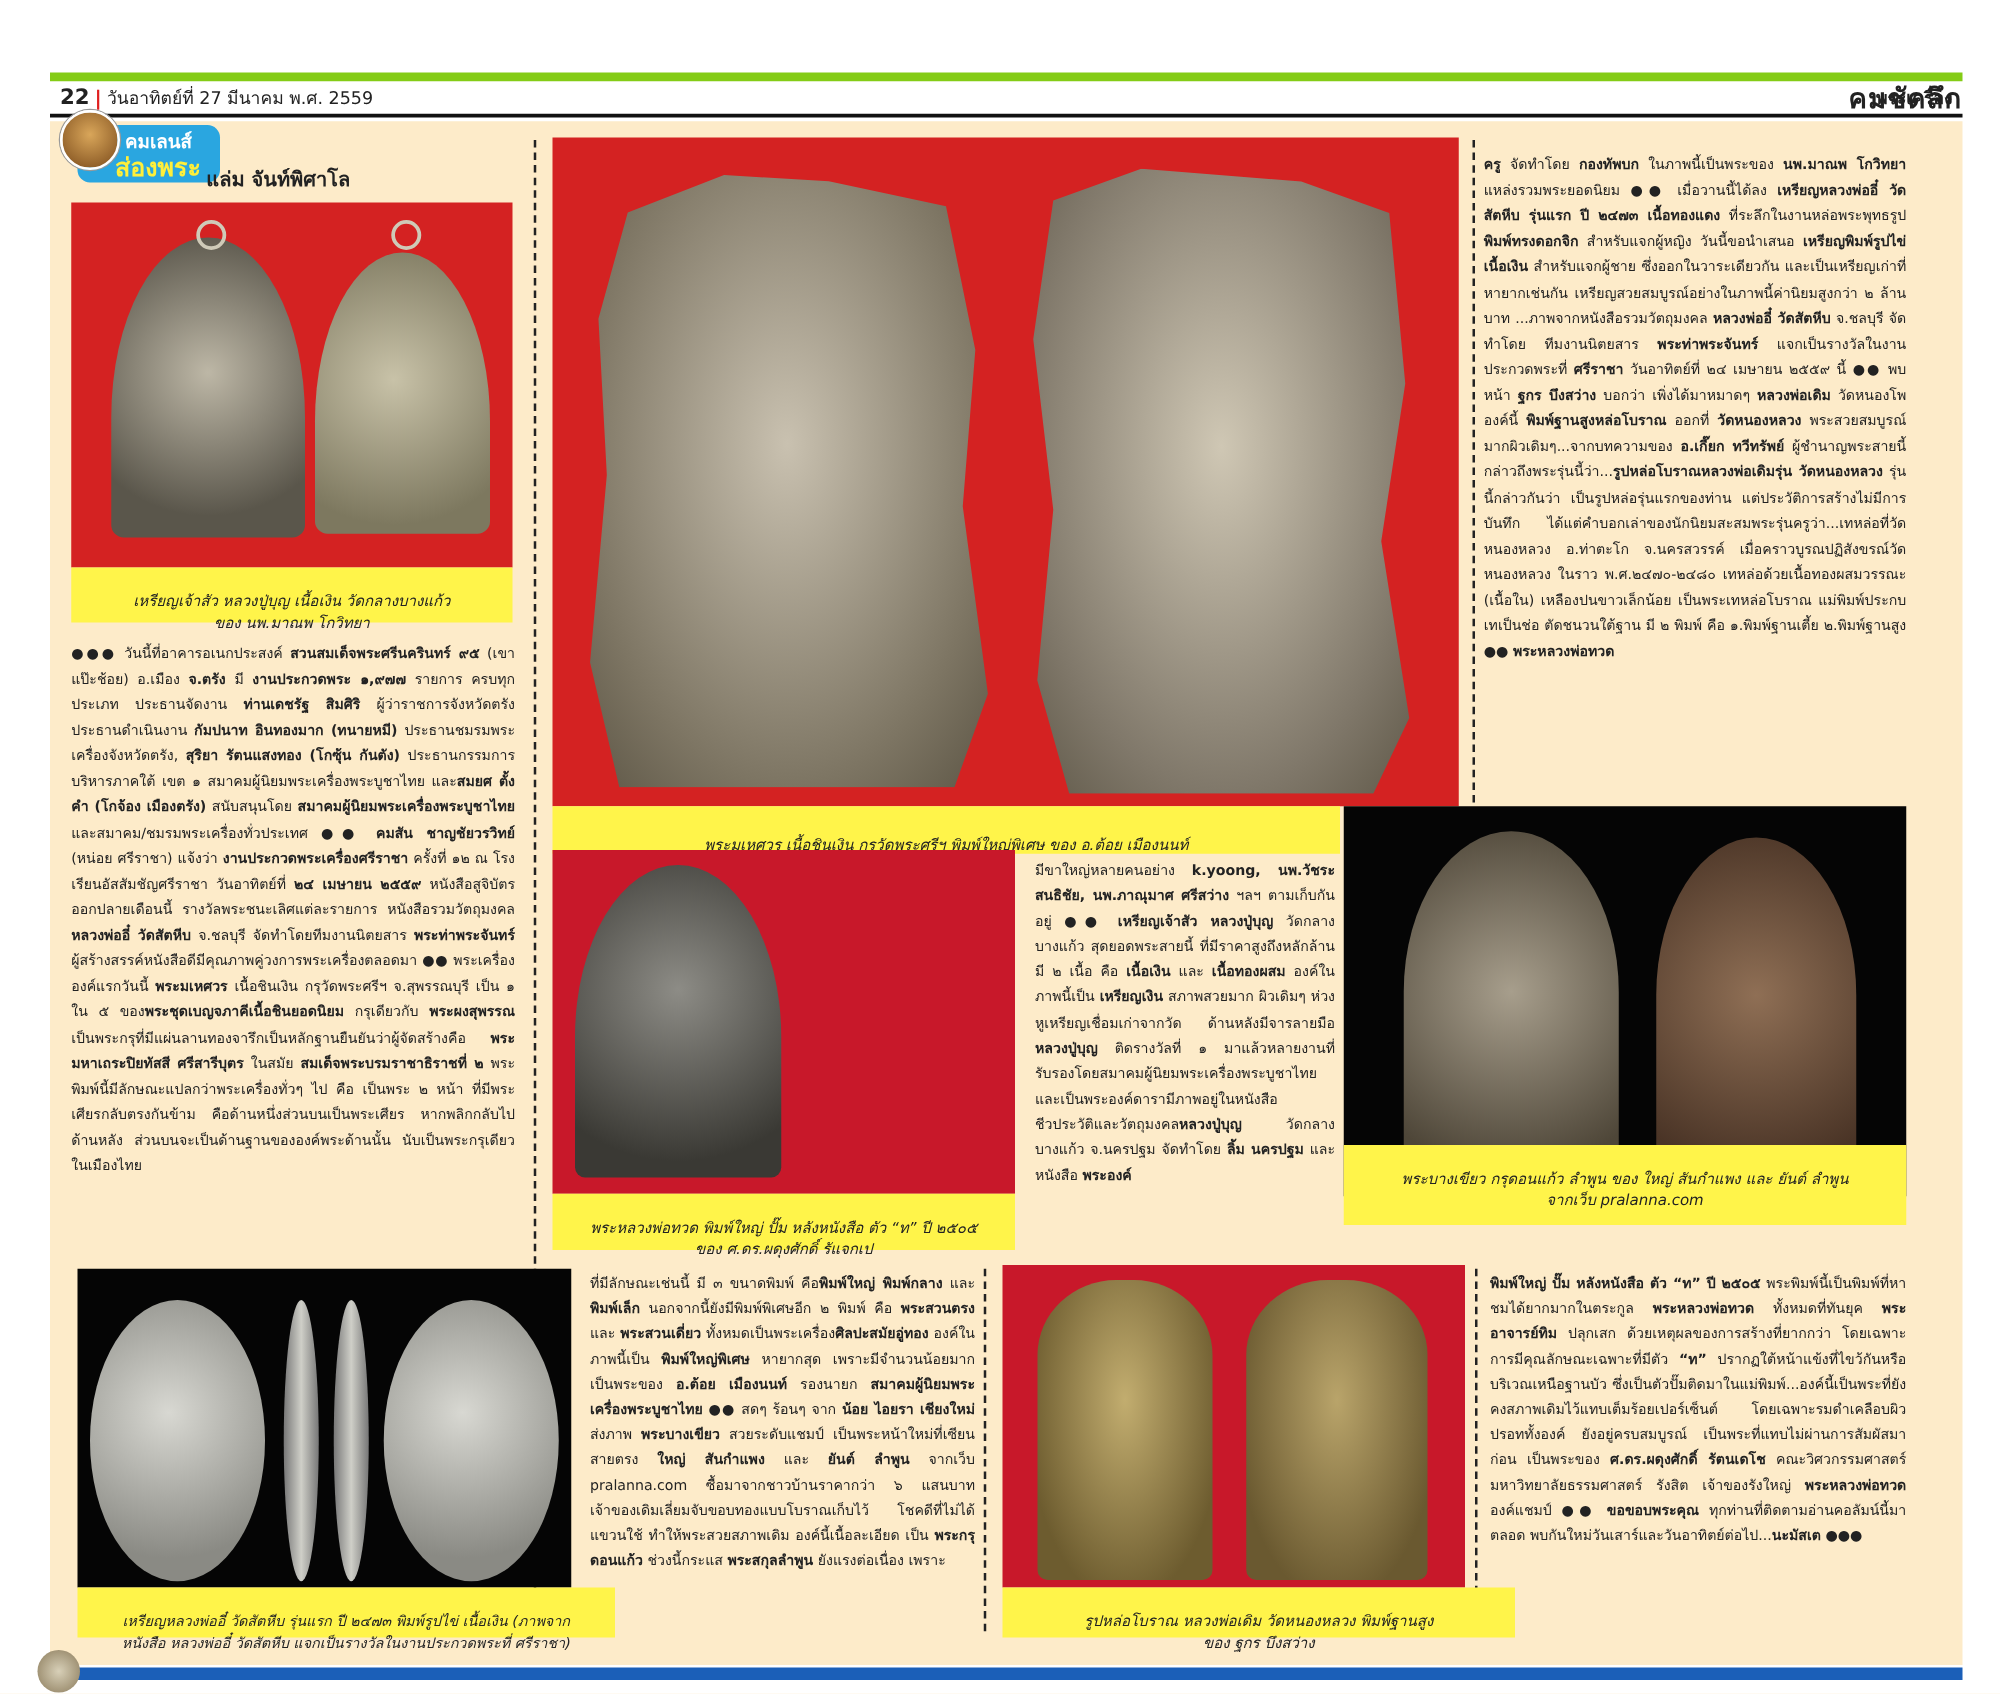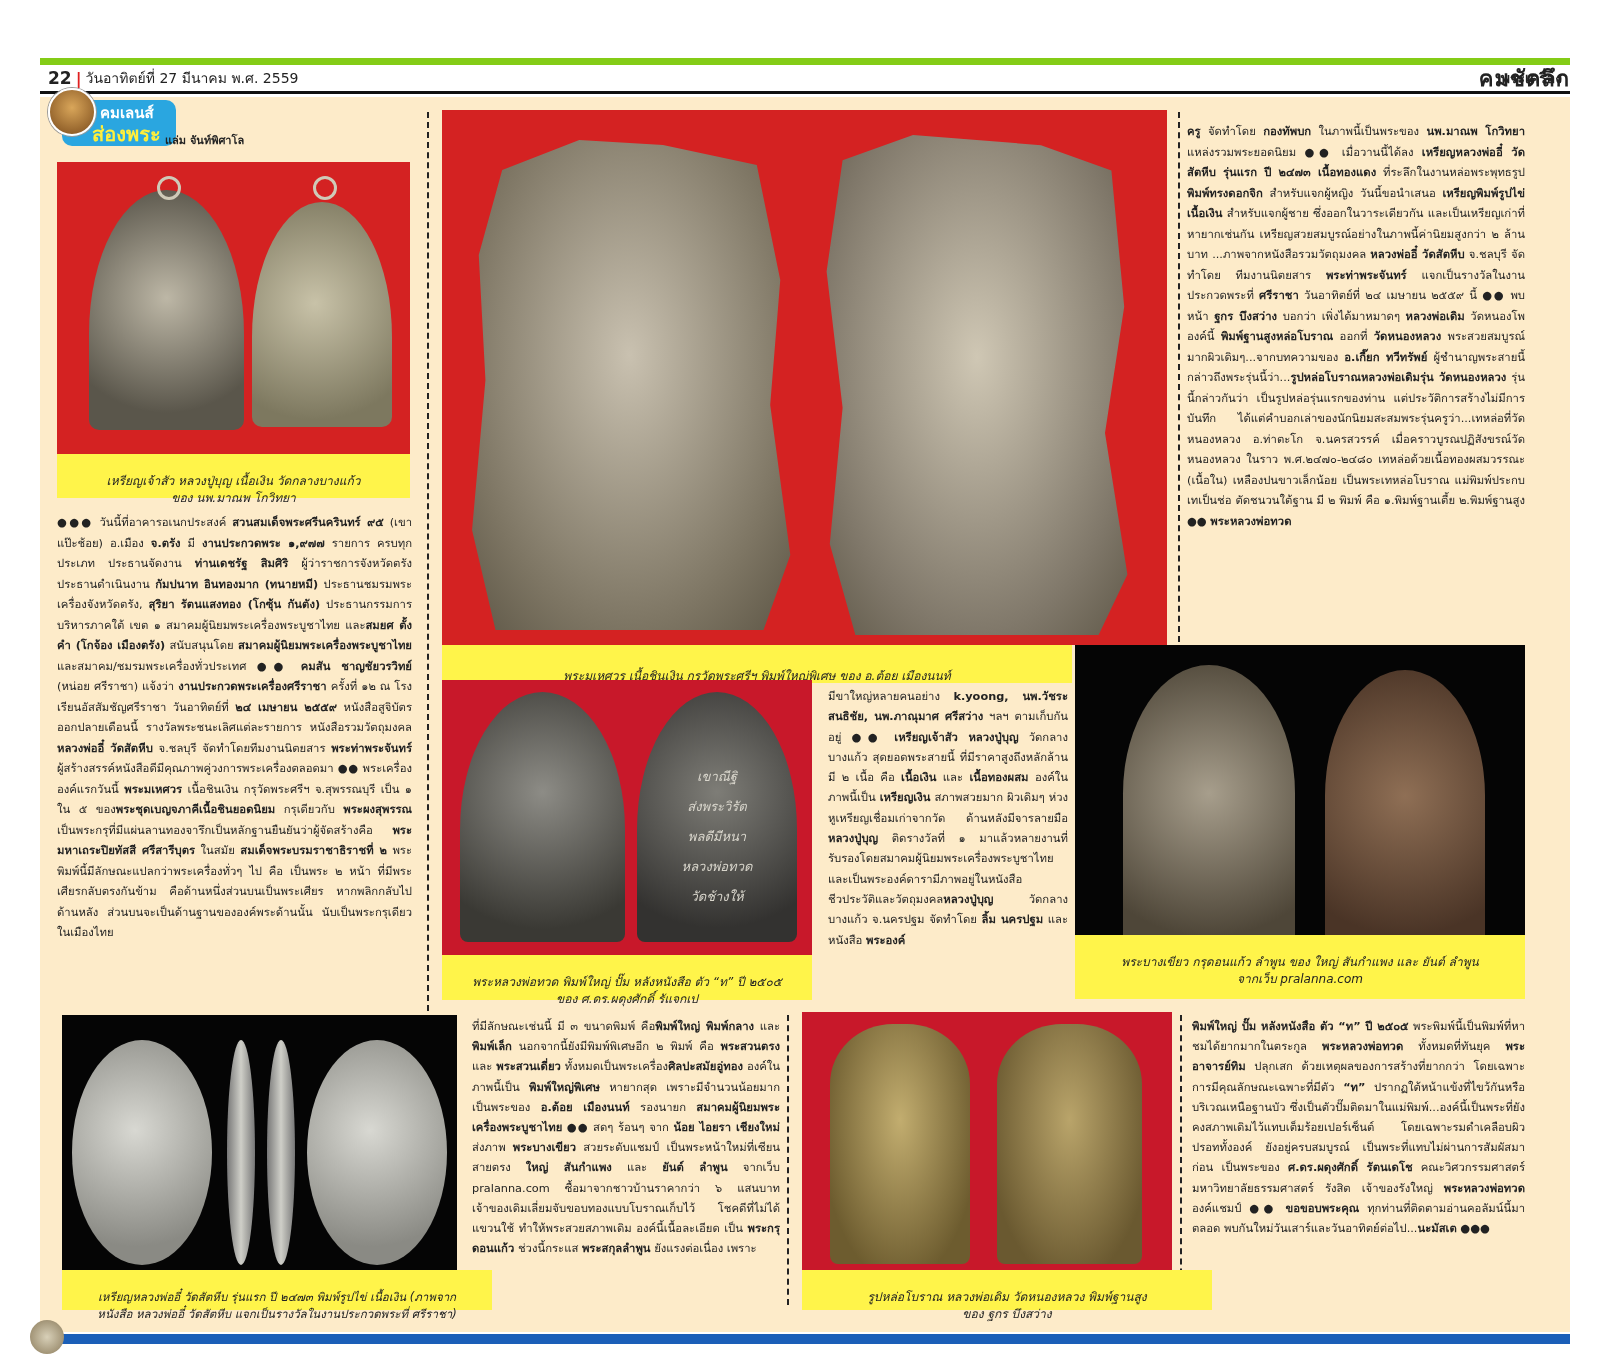--- a/index.html
+++ b/index.html
@@ -10,21 +10,21 @@
   .header .bar{color:#e02020;font-weight:bold;margin:0 4px;}
   .header .date{font-weight:normal;font-size:14px;}
   .header .title{position:absolute;left:0;right:0;text-align:right;font-weight:bold;font-size:22px;letter-spacing:1px;}
   .header .section{position:absolute;right:8px;font-weight:bold;font-size:14px;}
   .page-bg{left:40px;top:97px;width:1530px;height:1235px;background:#fdebc9;}
   .logo{left:48px;top:88px;width:140px;height:60px;text-align:right;}
   .logo .circ{position:absolute;left:0;top:0;width:44px;height:44px;border-radius:50%;background:radial-gradient(circle at 50% 40%,#d9a65a,#7a4a1a);border:2px solid #fff;box-shadow:0 0 0 1px #999;}
   .logo .box{position:absolute;left:14px;top:12px;width:114px;height:46px;background:#2aa6e0;border-radius:10px;}
   .logo .l1{position:absolute;left:52px;top:13px;color:#fff;font-size:15px;font-weight:bold;}
   .logo .l2{position:absolute;left:44px;top:30px;color:#ffef3a;font-size:20px;font-weight:bold;}
-  .author{left:165px;top:131px;font-size:11px;font-weight:bold;}
+  .author{left:165px;top:131px;font-size:16px;font-weight:bold;}
   .photo{background:#d42222;overflow:hidden;}
   .photo.black{background:#050505;}
   .photo.darkred{background:#c8182a;}
   .cap{background:#fff44a;font-style:italic;font-size:12px;text-align:center;line-height:17px;padding:19px 4px;box-sizing:border-box;}
   .col{font-size:11.3px;line-height:20.5px;text-align:justify;color:#222;}
   .col b{font-weight:bold;}
   .dash{border-left:2px dashed #222;}
   .amulet{position:absolute;border-radius:40% 40% 8px 8px / 55% 55% 8px 8px;}
   .footer-strip{left:40px;top:1334px;width:1530px;height:10px;background:#1b5fb8;}
 </style>
@@ -72,42 +72,33 @@
   <div class="abs" style="left:375px;top:20px;width:320px;height:505px;background:radial-gradient(ellipse at 50% 45%,#cfc7b4,#80786a 70%,#5d5646);clip-path:polygon(8% 6%,30% 1%,70% 3%,92% 8%,96% 35%,90% 60%,97% 88%,88% 100%,12% 100%,4% 82%,8% 55%,3% 28%);"></div>
 </div>
 <div class="abs cap" style="left:442px;top:645px;width:630px;height:30px;line-height:24px;">
   <div>พระมเหศวร เนื้อชินเงิน กรุวัดพระศรีฯ พิมพ์ใหญ่พิเศษ ของ อ.ต้อย เมืองนนท์</div>
 </div>
 
 <div class="abs col" style="left:1187px;top:122px;width:338px;height:520px;"><b>ครู</b> จัดทำโดย <b>กองทัพบก</b> ในภาพนี้เป็นพระของ <b>นพ.มาณพ โกวิทยา</b> แหล่งรวมพระยอดนิยม ●● เมื่อวานนี้ได้ลง <b>เหรียญหลวงพ่ออี๋ วัดสัตหีบ รุ่นแรก ปี ๒๔๗๓ เนื้อทองแดง</b> ที่ระลึกในงานหล่อพระพุทธรูป <b>พิมพ์ทรงดอกจิก</b> สำหรับแจกผู้หญิง วันนี้ขอนำเสนอ <b>เหรียญพิมพ์รูปไข่ เนื้อเงิน</b> สำหรับแจกผู้ชาย ซึ่งออกในวาระเดียวกัน และเป็นเหรียญเก่าที่หายากเช่นกัน เหรียญสวยสมบูรณ์อย่างในภาพนี้ค่านิยมสูงกว่า ๒ ล้านบาท ...ภาพจากหนังสือรวมวัตถุมงคล <b>หลวงพ่ออี๋ วัดสัตหีบ</b> จ.ชลบุรี จัดทำโดย ทีมงานนิตยสาร <b>พระท่าพระจันทร์</b> แจกเป็นรางวัลในงานประกวดพระที่ <b>ศรีราชา</b> วันอาทิตย์ที่ ๒๔ เมษายน ๒๕๕๙ นี้ ●● พบหน้า <b>ฐกร บึงสว่าง</b> บอกว่า เพิ่งได้มาหมาดๆ <b>หลวงพ่อเดิม</b> วัดหนองโพ องค์นี้ <b>พิมพ์ฐานสูงหล่อโบราณ</b> ออกที่ <b>วัดหนองหลวง</b> พระสวยสมบูรณ์มากผิวเดิมๆ...จากบทความของ <b>อ.เกี๊ยก ทวีทรัพย์</b> ผู้ชำนาญพระสายนี้ กล่าวถึงพระรุ่นนี้ว่า...<b>รูปหล่อโบราณหลวงพ่อเดิมรุ่น วัดหนองหลวง</b> รุ่นนี้กล่าวกันว่า เป็นรูปหล่อรุ่นแรกของท่าน แต่ประวัติการสร้างไม่มีการบันทึก ได้แต่คำบอกเล่าของนักนิยมสะสมพระรุ่นครูว่า...เทหล่อที่วัดหนองหลวง อ.ท่าตะโก จ.นครสวรรค์ เมื่อคราวบูรณปฏิสังขรณ์วัดหนองหลวง ในราว พ.ศ.๒๔๗๐-๒๔๘๐ เทหล่อด้วยเนื้อทองผสมวรรณะ (เนื้อใน) เหลืองปนขาวเล็กน้อย เป็นพระเทหล่อโบราณ แม่พิมพ์ประกบเทเป็นช่อ ตัดชนวนใต้ฐาน มี ๒ พิมพ์ คือ ๑.พิมพ์ฐานเตี้ย ๒.พิมพ์ฐานสูง ●● <b>พระหลวงพ่อทวด</b></div>
 
 <div class="abs photo darkred" style="left:442px;top:680px;width:370px;height:275px;">
   <div class="amulet" style="left:18px;top:12px;width:165px;height:250px;background:radial-gradient(circle at 50% 40%,#8d8c86,#3a3934 80%);border-radius:50% 50% 8px 8px/55% 55% 8px 8px;"></div>
-  <div class="amulet" style="left:195px;top:12px;width:160px;height:250px;background:radial-gradient(circle at 50% 40%,#7e7d77,#333230 80%);border-radius:50% 50% 8px 8px/55% 55% 8px 8px;">
-    <div style="position:absolute;left:12px;top:70px;width:136px;font-size:13px;color:#d9d6cc;text-align:center;line-height:30px;font-style:italic;">
-      <div>เขาณีฐิ</div>
-      <div>ส่งพระวิรัต</div>
-      <div>พลดีมีหนา</div>
-      <div>หลวงพ่อทวด</div>
-      <div>วัดช้างให้</div>
-    </div>
-  </div>
 </div>
 <div class="abs cap" style="left:442px;top:955px;width:370px;height:45px;">
   <div>พระหลวงพ่อทวด พิมพ์ใหญ่ ปั๊ม หลังหนังสือ ตัว “ท” ปี ๒๕๐๕</div>
   <div>ของ ศ.ดร.ผดุงศักดิ์ รัแจกเป</div>
 </div>
 
 <div class="abs col" style="left:828px;top:687px;width:240px;height:315px;line-height:20.3px;">มีขาใหญ่หลายคนอย่าง <b>k.yoong, นพ.วัชระ สนธิชัย, นพ.ภาณุมาศ ศรีสว่าง</b> ฯลฯ ตามเก็บกันอยู่ ●● <b>เหรียญเจ้าสัว หลวงปู่บุญ</b> วัดกลางบางแก้ว สุดยอดพระสายนี้ ที่มีราคาสูงถึงหลักล้าน มี ๒ เนื้อ คือ <b>เนื้อเงิน</b> และ <b>เนื้อทองผสม</b> องค์ในภาพนี้เป็น <b>เหรียญเงิน</b> สภาพสวยมาก ผิวเดิมๆ ห่วงหูเหรียญเชื่อมเก่าจากวัด ด้านหลังมีจารลายมือ <b>หลวงปู่บุญ</b> ติดรางวัลที่ ๑ มาแล้วหลายงานที่รับรองโดยสมาคมผู้นิยมพระเครื่องพระบูชาไทย และเป็นพระองค์ดารามีภาพอยู่ในหนังสือชีวประวัติและวัตถุมงคล<b>หลวงปู่บุญ</b> วัดกลางบางแก้ว จ.นครปฐม จัดทำโดย <b>ลิ้ม นครปฐม</b> และหนังสือ <b>พระองค์</b></div>
 
 <div class="abs photo black" style="left:1075px;top:645px;width:450px;height:312px;">
   <div class="amulet" style="left:48px;top:20px;width:172px;height:285px;background:radial-gradient(circle at 50% 45%,#a79e8c,#4e4638 80%);border-radius:50% 50% 12px 12px/45% 45% 12px 12px;"></div>
   <div class="amulet" style="left:250px;top:25px;width:160px;height:280px;background:radial-gradient(circle at 50% 45%,#8f6f55,#4a3426 80%);border-radius:50% 50% 12px 12px/45% 45% 12px 12px;"></div>
 </div>
-<div class="abs cap" style="left:1075px;top:935px;width:450px;height:64px;">
+<div class="abs cap" style="left:1075px;top:916px;width:450px;height:64px;">
   <div>พระบางเขียว กรุดอนแก้ว ลำพูน ของ ใหญ่ สันกำแพง และ ยันต์ ลำพูน</div>
   <div>จากเว็บ pralanna.com</div>
 </div>
 
 <div class="abs photo black" style="left:62px;top:1015px;width:395px;height:255px;">
   <div class="abs" style="left:10px;top:25px;width:140px;height:225px;border-radius:50%;background:radial-gradient(circle at 45% 40%,#d8d8d2,#8a8a84 75%);"></div>
   <div class="abs" style="left:165px;top:25px;width:28px;height:225px;border-radius:50%;background:linear-gradient(90deg,#777,#cfcfc8,#777);"></div>
   <div class="abs" style="left:205px;top:25px;width:28px;height:225px;border-radius:50%;background:linear-gradient(90deg,#777,#cfcfc8,#777);"></div>
   <div class="abs" style="left:245px;top:25px;width:140px;height:225px;border-radius:50%;background:radial-gradient(circle at 45% 40%,#d8d8d2,#8a8a84 75%);"></div>
 </div>

